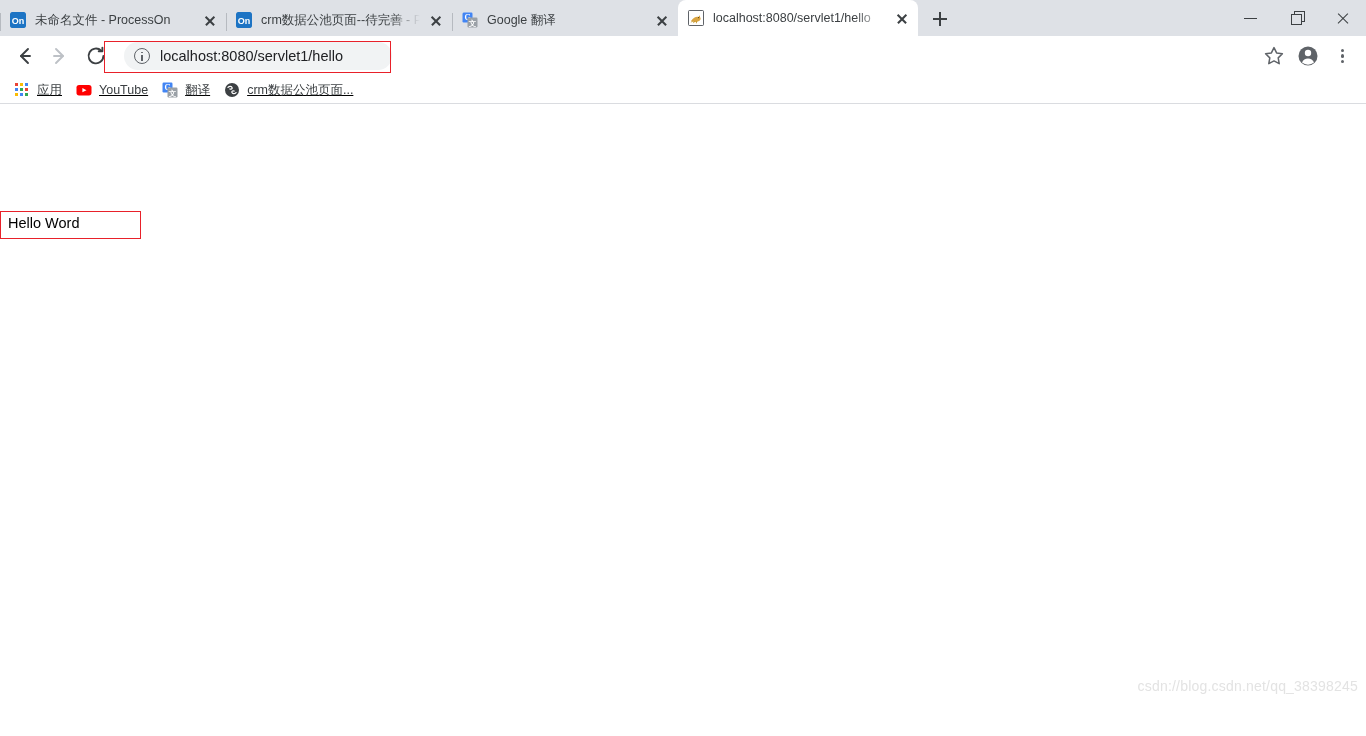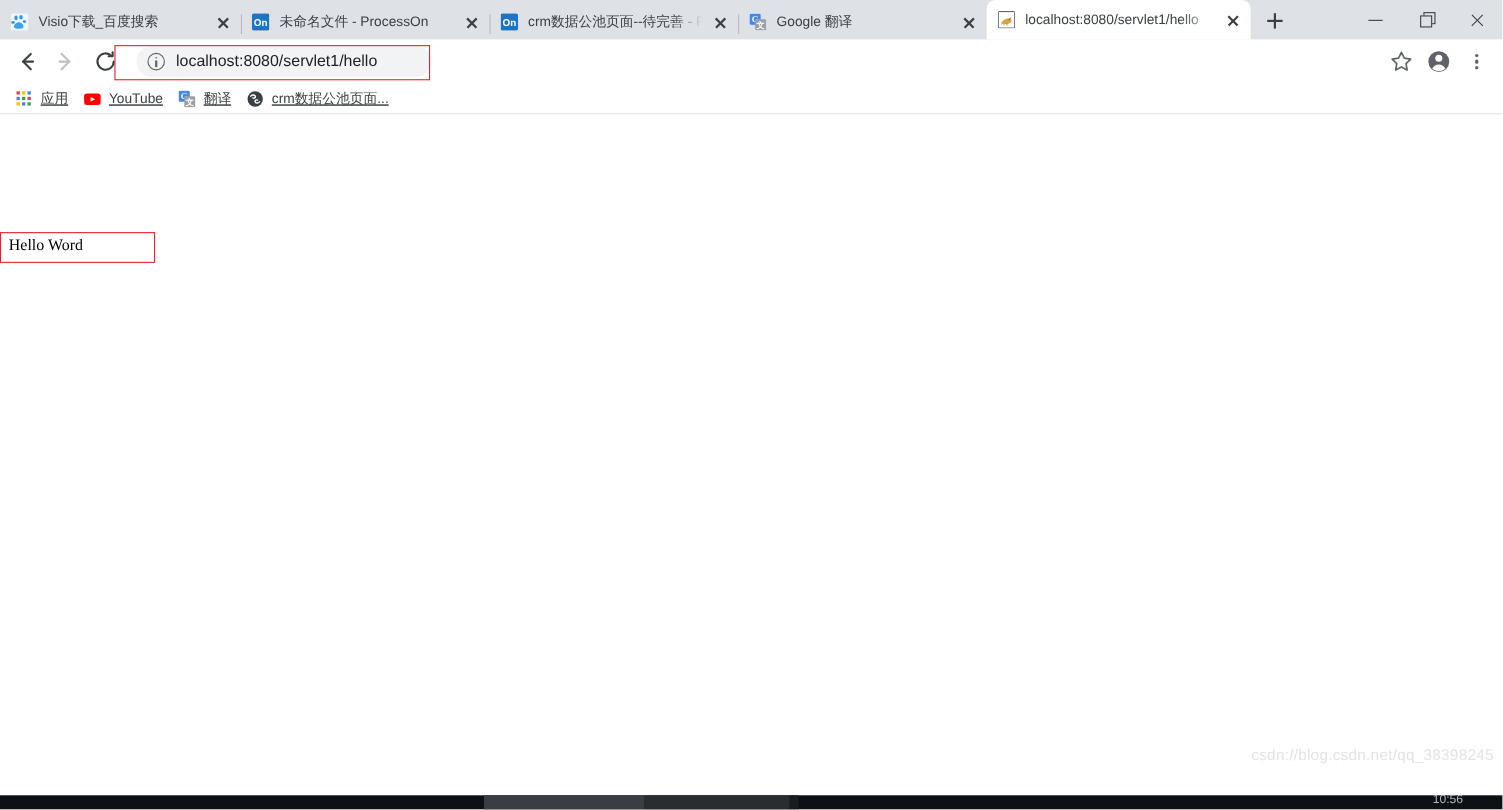--- a/index.html
+++ b/index.html
@@ -345,21 +345,21 @@
     position: relative;
     background: #ffffff;
     height: 594px;
     overflow: hidden;
   }
 
   .hello-text {
     position: absolute;
     left: 8px;
     top: 111px;
-    font-family: Liberation Serif, serif;
+    font-family: Liberation Sans, sans-serif;
     font-size: 14.5px;
     color: #000000;
     line-height: 17px;
     white-space: pre;
   }
 
   .anno-box-page {
     position: absolute;
     left: 0px;
     top: 107px;
@@ -408,35 +408,20 @@
 </style>
 </head>
 <body>
 
 <div id="browser-window">
 
   <div class="tab-strip">
 
     <div class="tabs-container">
 
-      <div class="tab nosep" style="width:219px;">
-
-        <span class="tab-favicon">
-          <svg width="16" height="16" viewBox="0 0 16 16">
-            <rect x="0" y="0" width="16" height="16" fill="#f2f6fc"></rect>
-            <ellipse cx="4.6" cy="4.3" rx="1.5" ry="2.1" fill="#2b96ea"></ellipse>
-            <ellipse cx="9.1" cy="3.7" rx="1.5" ry="2.1" fill="#2b96ea"></ellipse>
-            <ellipse cx="1.9" cy="8.4" rx="1.6" ry="1.3" fill="#2b96ea"></ellipse>
-            <ellipse cx="12.2" cy="7.6" rx="1.6" ry="1.3" fill="#2b96ea"></ellipse>
-            <path d="M7 8.3c2.3 0 4.4 2.2 4.4 3.8 0 1.4-1.4 2-3.2 2H5.6c-1.7 0-3-0.6-3-1.9C2.6 10.6 4.7 8.3 7 8.3z" fill="#3aa3ee"></path>
-          </svg>
-        </span>
-        <span class="tab-title">Visio下载_百度搜索</span>
-        <span class="tab-close"></span>
-      </div>
 
       <div class="tab" style="width:226px;">
         <span class="tab-sep"></span>
         <span class="tab-favicon">
           <svg width="16" height="16" viewBox="0 0 16 16">
             <rect x="0" y="0" width="16" height="16" rx="1.5" fill="#1d74c4"></rect>
             <text x="8" y="11.6" font-family="Liberation Sans, sans-serif" font-size="9" font-weight="bold" fill="#ffffff" text-anchor="middle">On</text>
           </svg>
         </span>
         <span class="tab-title">未命名文件 - ProcessOn</span>
@@ -597,20 +582,14 @@
       <span class="bm-label">crm数据公池页面...</span>
     </div>
   </div>
 
   <div class="page-content">
     <div class="hello-text">Hello Word</div>
     <div class="anno-box-page"></div>
     <div class="watermark">csdn://blog.csdn.net/qq_38398245</div>
   </div>
 
-  <div class="taskbar">
-    <div class="tb-seg tb-seg-a"></div>
-    <div class="tb-seg tb-seg-b"></div>
-    <div class="tb-seg tb-seg-c"></div>
-    <div class="tb-clock">10:56</div>
-  </div>
 
 </div>
 
 </body></html>

